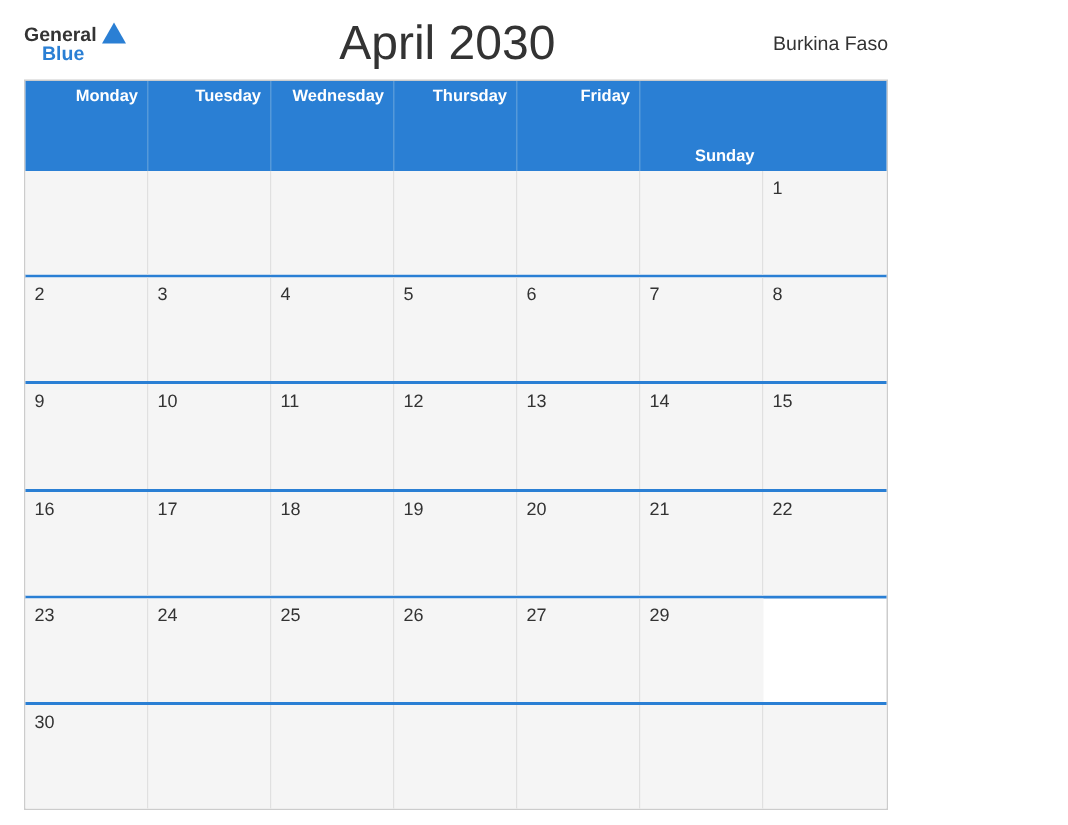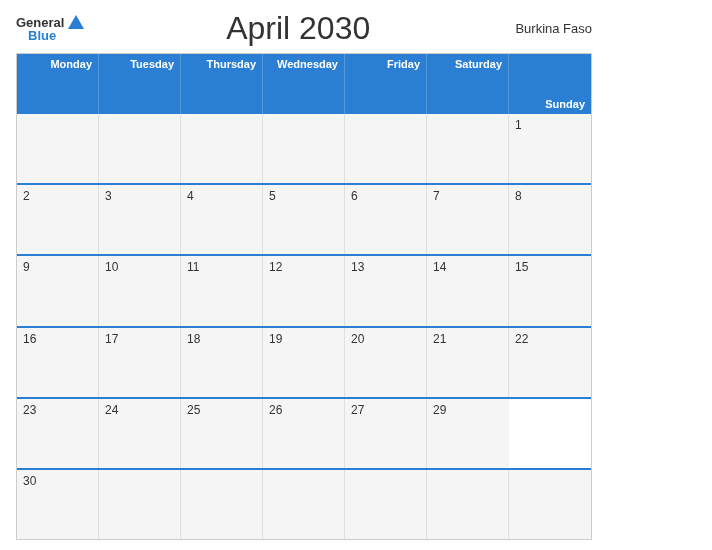--- a/index.html
+++ b/index.html
@@ -139,24 +139,23 @@
       <span class="logo-blue">Blue</span>
     </div>
     <div class="title">April 2030</div>
     <div class="country">Burkina Faso</div>
   </div>
 
   <div class="calendar">
     <div class="cal-header">
     <div class="cal-header-cell">Monday</div>
         <div class="cal-header-cell">Tuesday</div>
+        <div class="cal-header-cell">Wednesday</div>
         <div class="cal-header-cell">Thursday</div>
-        <div class="cal-header-cell">Wednesday</div>
         <div class="cal-header-cell">Friday</div>
-        <div class="cal-header-cell">Saturday</div>
         <div class="cal-header-cell">Sunday</div>
       </div>
     <div class="cal-body">
     <div class="cal-row">
           <div class="cal-cell empty"></div>
           <div class="cal-cell empty"></div>
           <div class="cal-cell empty"></div>
           <div class="cal-cell empty"></div>
           <div class="cal-cell empty"></div>
           <div class="cal-cell empty"></div>

